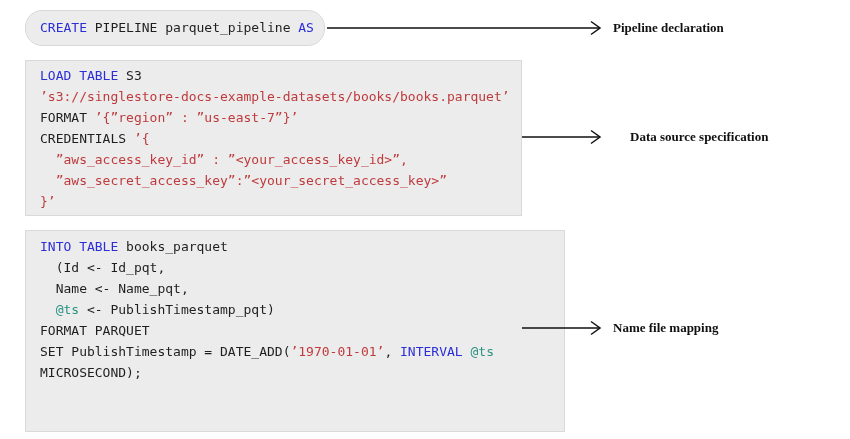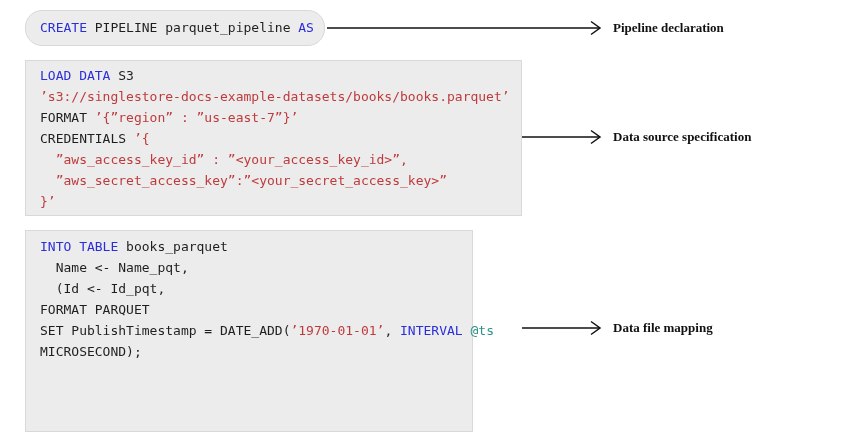--- a/index.html
+++ b/index.html
@@ -10,21 +10,21 @@
     background:var(--block-bg,#ececec);
     border:1px solid var(--block-border,#d9d9d9);
     box-sizing:border-box;
     font-family:"DejaVu Sans Mono","Liberation Mono",monospace;
     font-size:13px;
     line-height:21px;
     color:var(--plain,#1f1f1f);
   }
   .block-1{left:25px;top:10px;width:300px;height:36px;padding:6px 0 0 14px;border-radius:17px;}
   .block-2{left:25px;top:60px;width:497px;height:156px;padding:4px 0 0 14px;}
-  .block-3{left:25px;top:230px;width:448px;height:202px;padding:5px 0 12px 14px;}
+  .block-3{left:25px;top:230px;width:540px;height:202px;padding:5px 0 12px 14px;}
 
   .code-line{white-space:pre;}
   .tok-kw{color:var(--keyword,#2c2ed6);}
   .tok-str{color:var(--string,#bf3a3c);}
   .tok-var{color:var(--variable,#2a9384);}
   .tok-plain{color:var(--plain,#1f1f1f);}
 
   .arrow{position:absolute;display:block;}
   .arrow line,.arrow polyline{stroke:var(--arrow,#111111);stroke-width:1.5;fill:none;}
   .arrow-1{left:326px;top:20px;}
@@ -34,46 +34,47 @@
   .annotation{
     position:absolute;
     font-family:Liberation Serif, serif;
     font-weight:700;
     font-size:13px;
     line-height:16px;
     color:var(--label-text,#111111);
     white-space:nowrap;
   }
   .label-1{left:613px;top:20px;}
-  .label-2{left:613px;top:129px;}
+  .label-2{left:630px;top:129px;}
   .label-3{left:613px;top:320px;}
 </style>
 </head>
 <body>
 
 <div class="canvas">
 
   <div class="code-block block-1">
       <div class="code-line"><span class="tok-kw">CREATE</span><span class="tok-plain"> PIPELINE parquet_pipeline </span><span class="tok-kw">AS</span></div>
     </div>
 
   <div class="code-block block-2">
-      <div class="code-line"><span class="tok-kw">LOAD DATA</span><span class="tok-plain"> S3</span></div>
+      <div class="code-line"><span class="tok-kw">LOAD TABLE</span><span class="tok-plain"> S3</span></div>
       <div class="code-line"><span class="tok-str">’s3://singlestore-docs-example-datasets/books/books.parquet’</span></div>
       <div class="code-line"><span class="tok-plain">FORMAT </span><span class="tok-str">’{”region” : ”us-east-7”}’</span></div>
       <div class="code-line"><span class="tok-plain">CREDENTIALS </span><span class="tok-str">’{</span></div>
       <div class="code-line"><span class="tok-str">  ”aws_access_key_id” : ”&lt;your_access_key_id&gt;”,</span></div>
       <div class="code-line"><span class="tok-str">  ”aws_secret_access_key”:”&lt;your_secret_access_key&gt;”</span></div>
       <div class="code-line"><span class="tok-str">}’</span></div>
     </div>
 
   <div class="code-block block-3">
       <div class="code-line"><span class="tok-kw">INTO TABLE</span><span class="tok-plain"> books_parquet</span></div>
+      <div class="code-line"><span class="tok-plain">  (Id &lt;- Id_pqt,</span></div>
       <div class="code-line"><span class="tok-plain">  Name &lt;- Name_pqt,</span></div>
-      <div class="code-line"><span class="tok-plain">  (Id &lt;- Id_pqt,</span></div>
+      <div class="code-line"><span class="tok-plain">  </span><span class="tok-var">@ts</span><span class="tok-plain"> &lt;- PublishTimestamp_pqt)</span></div>
       <div class="code-line"><span class="tok-plain">FORMAT PARQUET</span></div>
       <div class="code-line"><span class="tok-plain">SET PublishTimestamp = DATE_ADD(</span><span class="tok-str">’1970-01-01’</span><span class="tok-plain">, </span><span class="tok-kw">INTERVAL</span><span class="tok-plain"> </span><span class="tok-var">@ts</span></div>
       <div class="code-line"><span class="tok-plain">MICROSECOND);</span></div>
     </div>
 
   <svg class="arrow arrow-1" width="280" height="16" viewBox="0 0 280 16">
     <line x1="1" y1="8" x2="273" y2="8"></line>
     <polyline points="265,1.5 274,8 265,14.5"></polyline>
   </svg>
 
@@ -84,15 +85,15 @@
 
   <svg class="arrow arrow-3" width="84" height="16" viewBox="0 0 84 16">
     <line x1="0" y1="8" x2="77" y2="8"></line>
     <polyline points="69,1.5 78,8 69,14.5"></polyline>
   </svg>
 
   <div class="annotation label-1">Pipeline declaration</div>
 
   <div class="annotation label-2">Data source specification</div>
 
-  <div class="annotation label-3">Data file mapping</div>
+  <div class="annotation label-3">Name file mapping</div>
 
 </div>
 
 </body></html>

